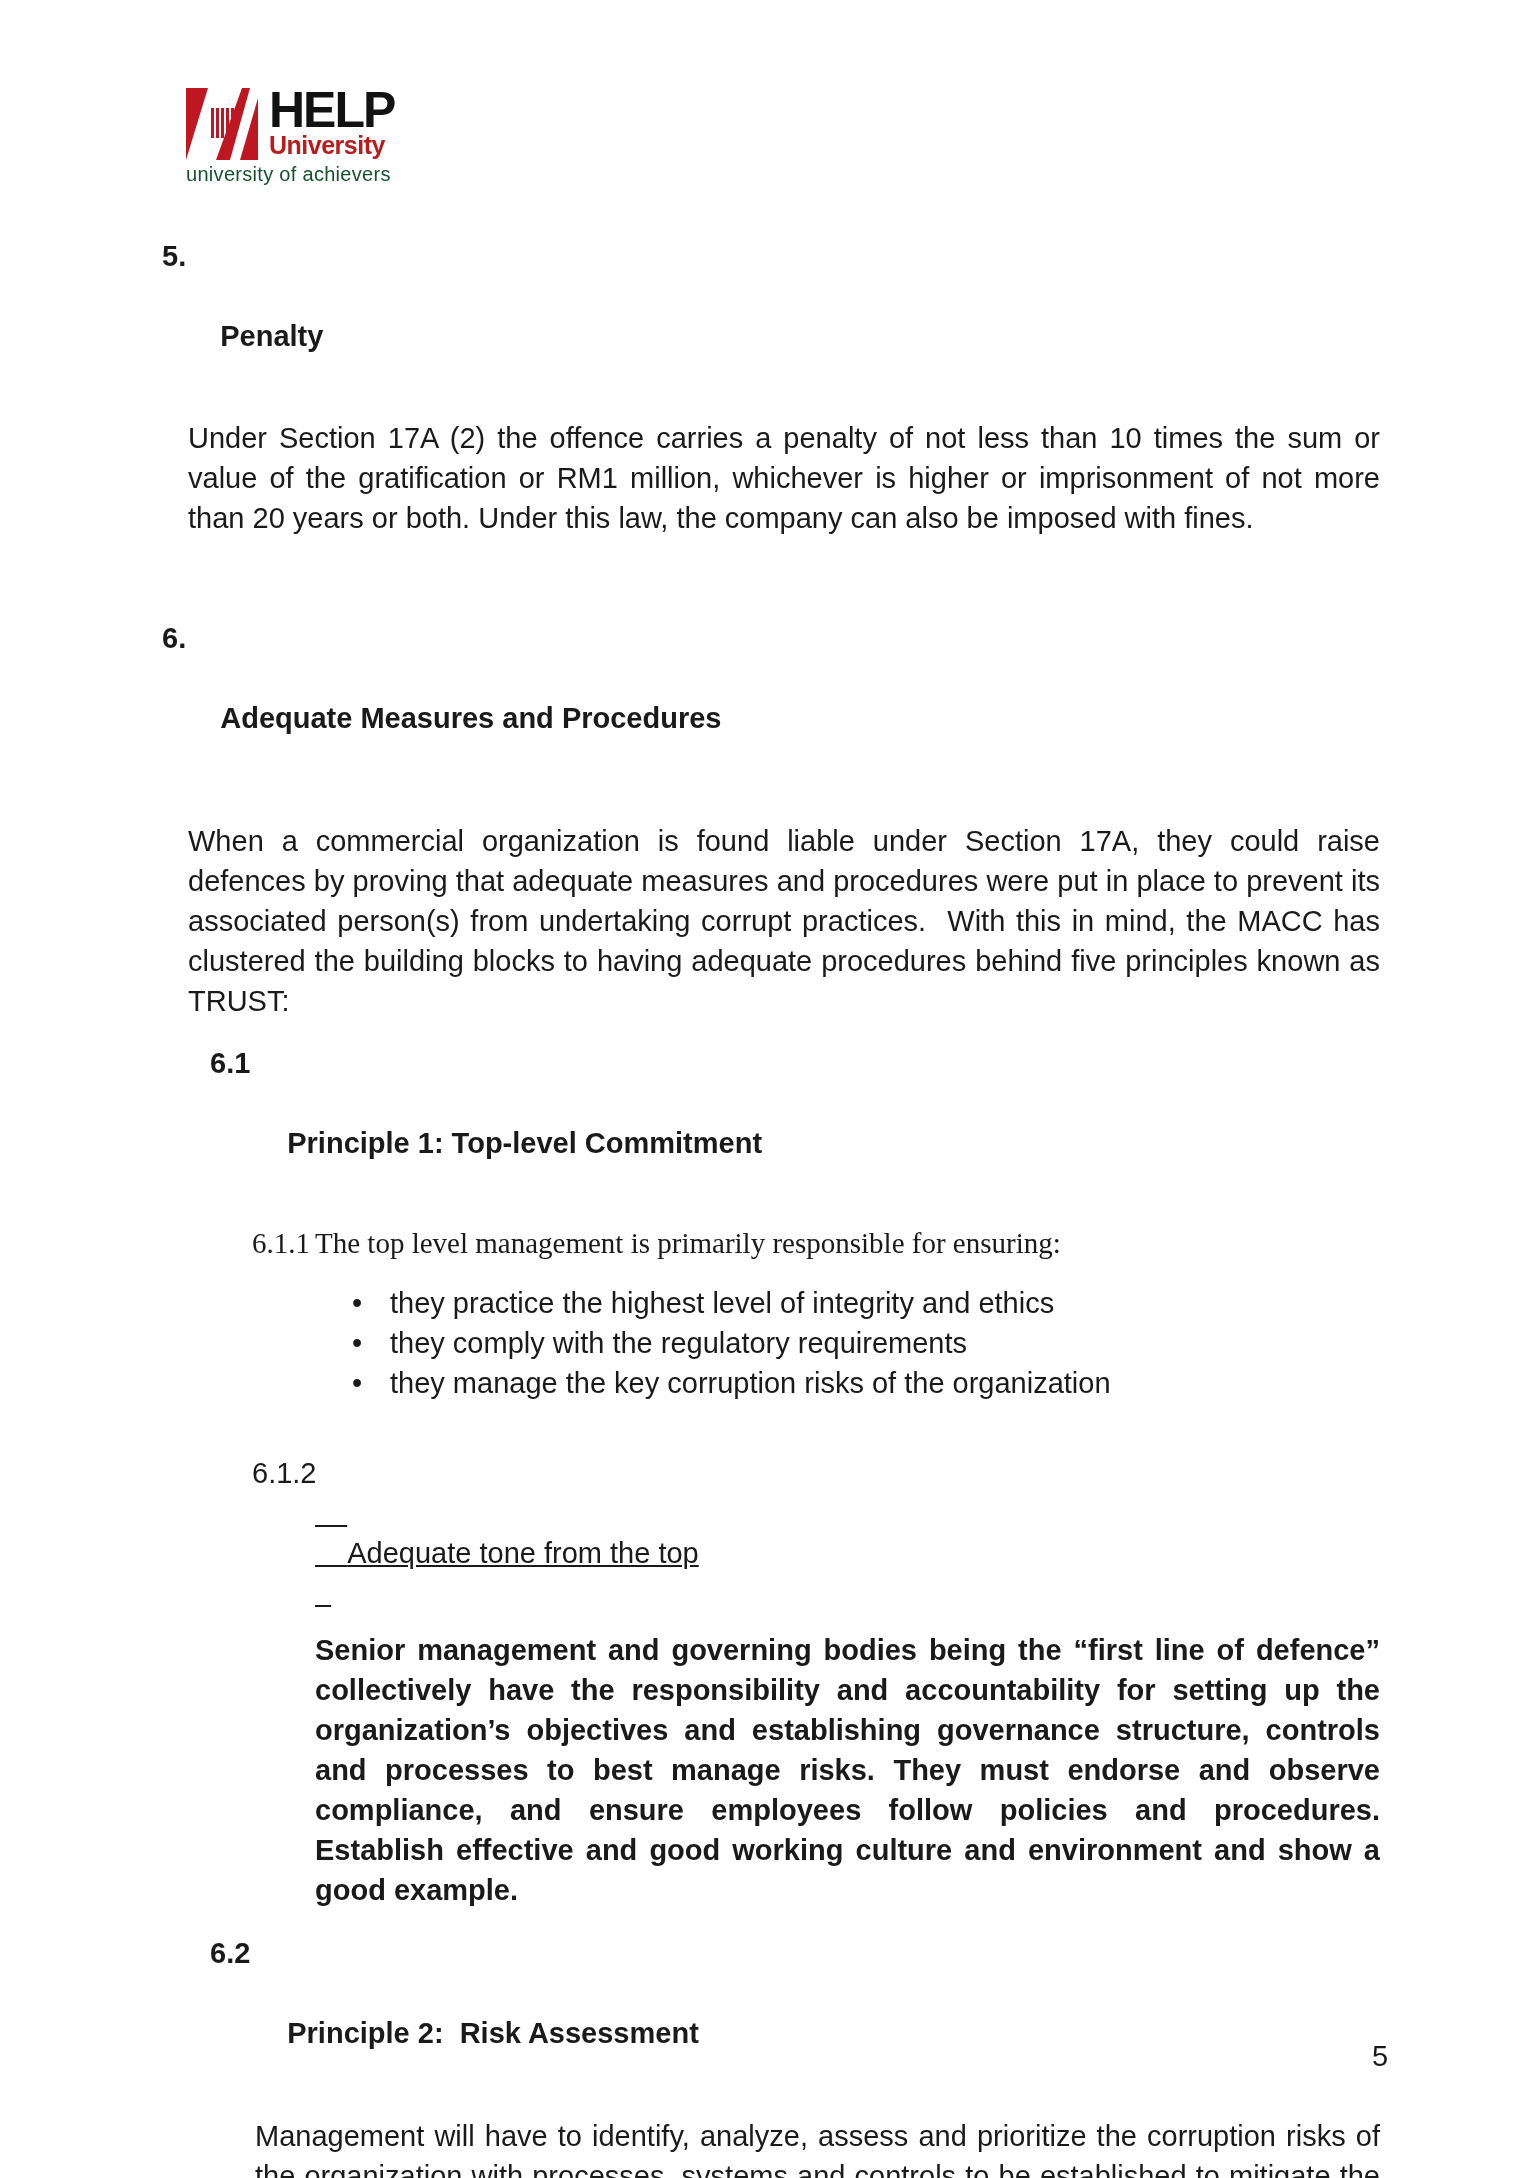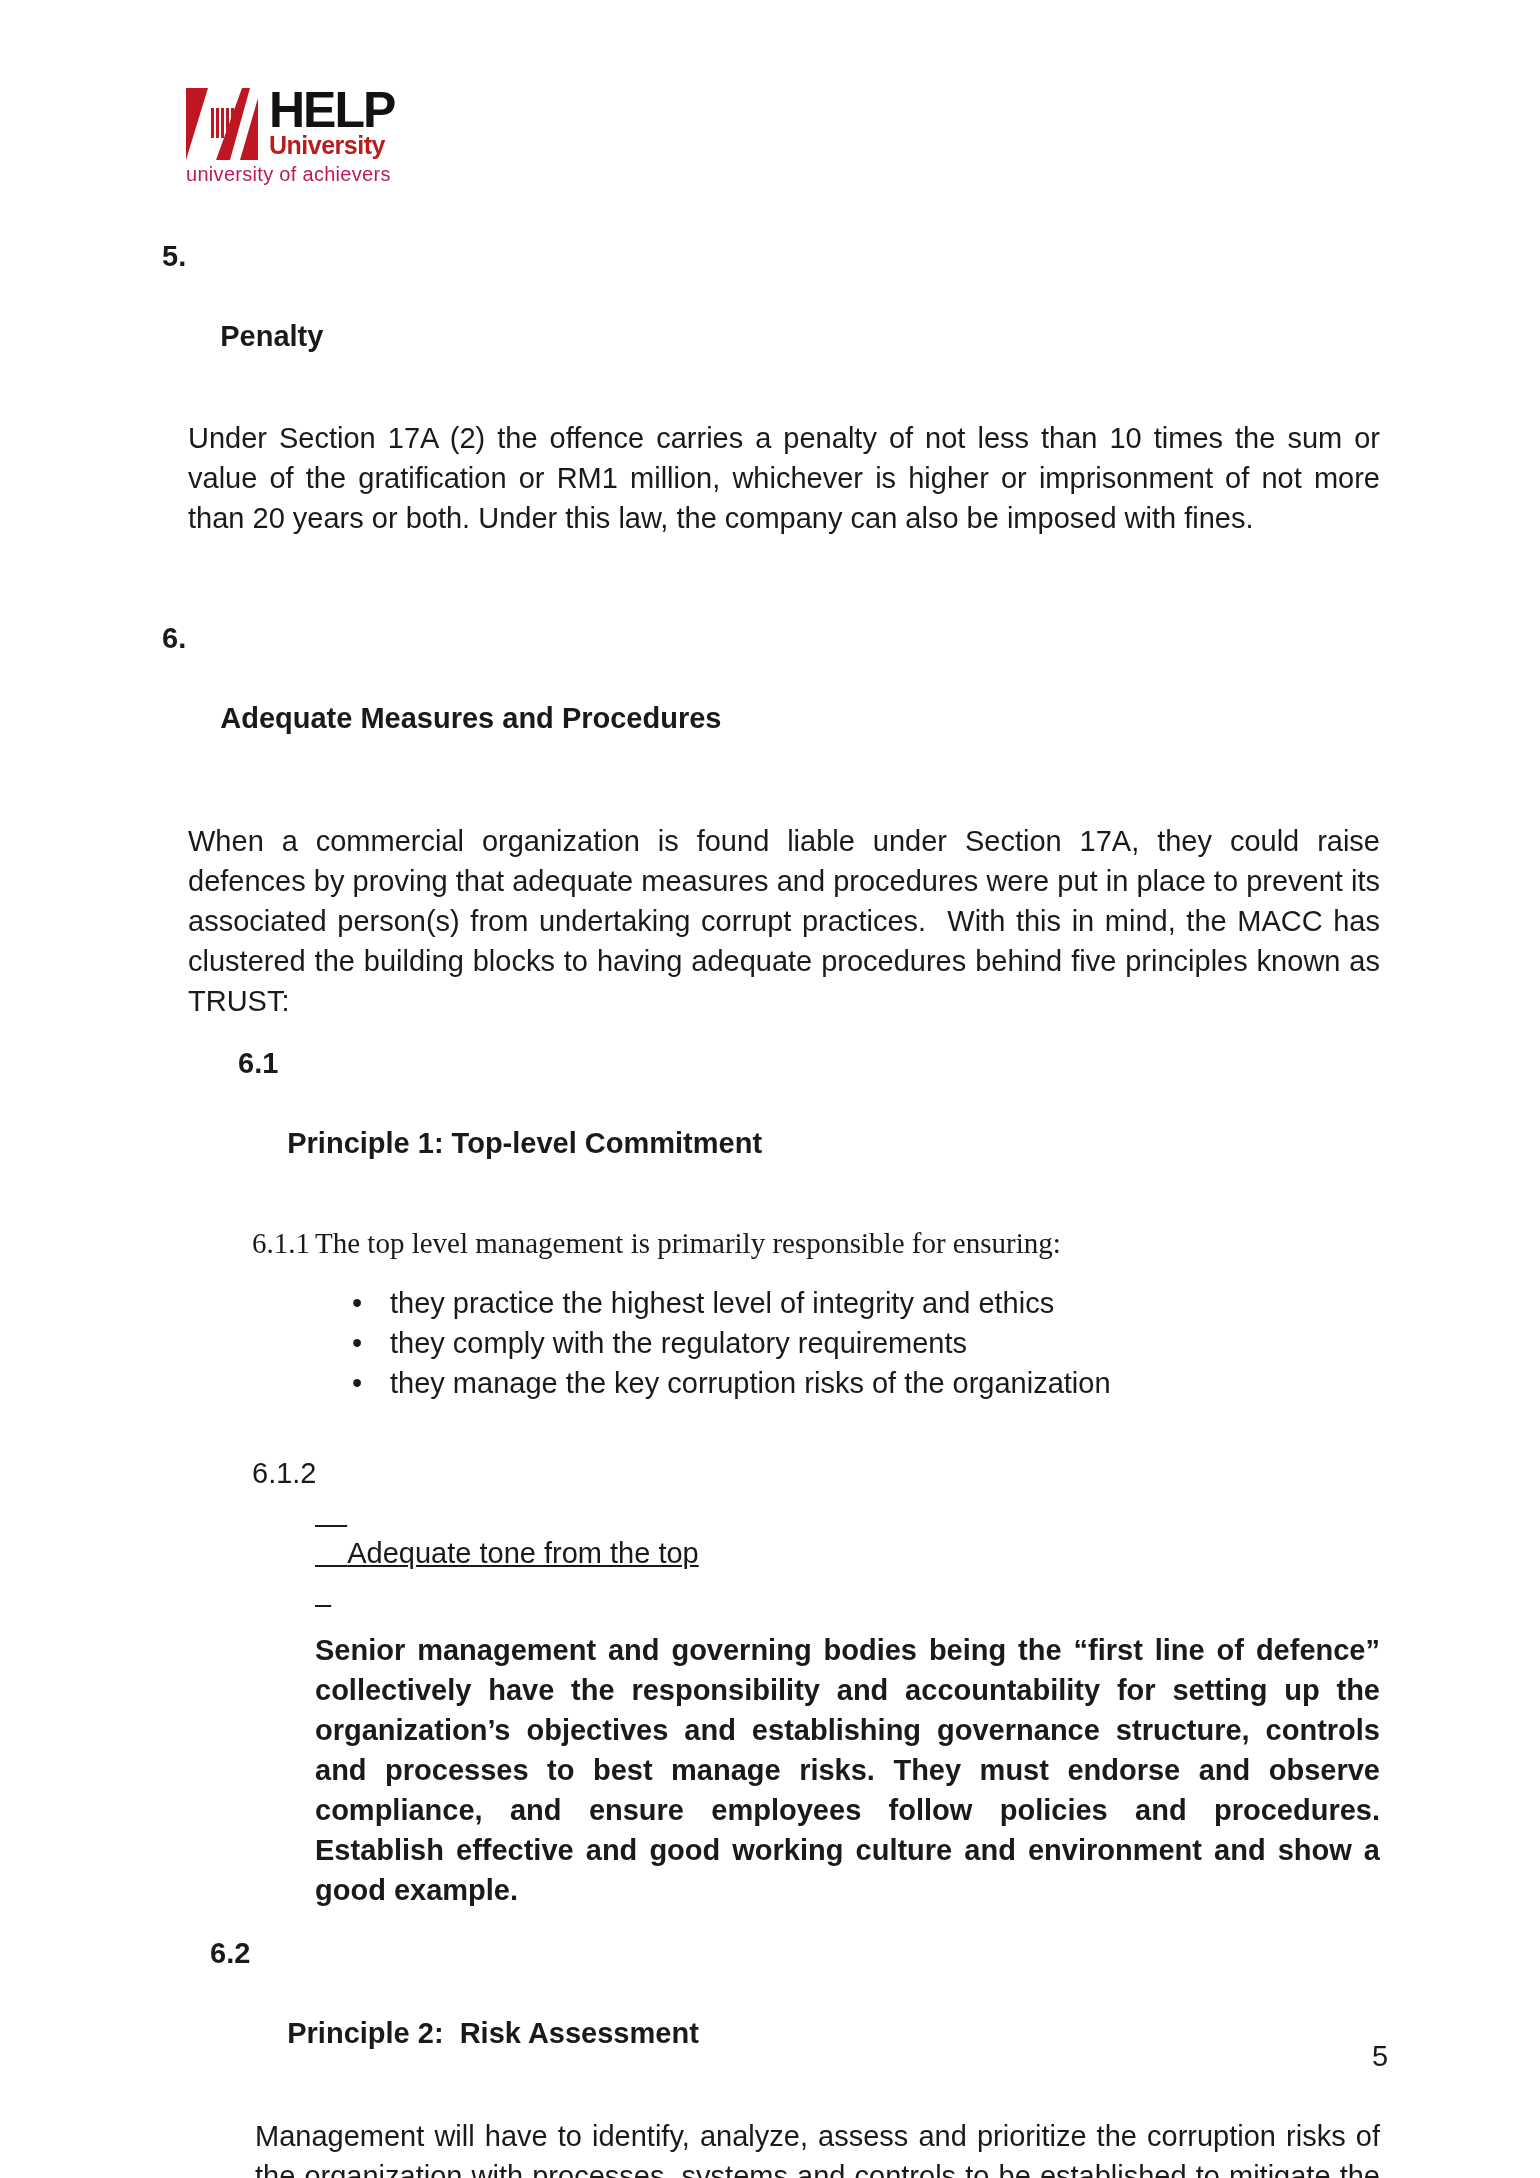--- a/index.html
+++ b/index.html
@@ -22,42 +22,42 @@
   .logo-help {
     font-size: 50px; font-weight: 700; line-height: 44px;
     letter-spacing: -2px; color: #121212;
   }
   .logo-sub {
     font-size: 25px; font-weight: 700; line-height: 26px;
     letter-spacing: -0.5px; color: #b91c1c;
   }
   .logo-tagline {
     margin-top: 3px; font-size: 20px; line-height: 22px;
-    color: #be185d; letter-spacing: 0.3px; white-space: nowrap;
+    color: #14532d; letter-spacing: 0.3px; white-space: nowrap;
   }
 
   
   .h, .p, .item, .bullets { font-size: 29px; line-height: 40px; }
   .h { font-weight: 700; position: relative; white-space: pre-wrap; }
   .h .num { position: absolute; top: 0; }
   .item { position: relative; }
   .item .num { position: absolute; top: 0; }
   .p { text-align: justify; white-space: pre-wrap; }
   .b { font-weight: 400; }
 
   .h-s5   { margin: 51px 160px 0 188px; }
   .h-s5 .num   { left: -26px; }
   .p-s5   { margin: 22px 160px 0 188px; }
 
   .h-s6   { margin: 80px 160px 0 188px; }
   .h-s6 .num   { left: -26px; }
   .p-s6   { margin: 43px 160px 0 188px; }
 
   .h-s61  { margin: 22px 160px 0 255px; }
-  .h-s61 .num  { left: -45px; margin-left: 28px; }
+  .h-s61 .num  { left: -45px; }
 
   .item-s611 { margin: 20px 160px 0 315px; font-family: Liberation Serif, serif; }
   .item-s611 .num { left: -63px; }
 
   .bullets { margin: 20px 160px 0 390px; padding: 0; list-style: none; }
   .bullets li { position: relative; }
   .bullets .bullet { position: absolute; left: -38px; top: 0; }
 
   .h-s612 { margin: 50px 160px 0 315px; font-weight: 400; text-decoration: underline; }
   .h-s612 .num { left: -63px; }

